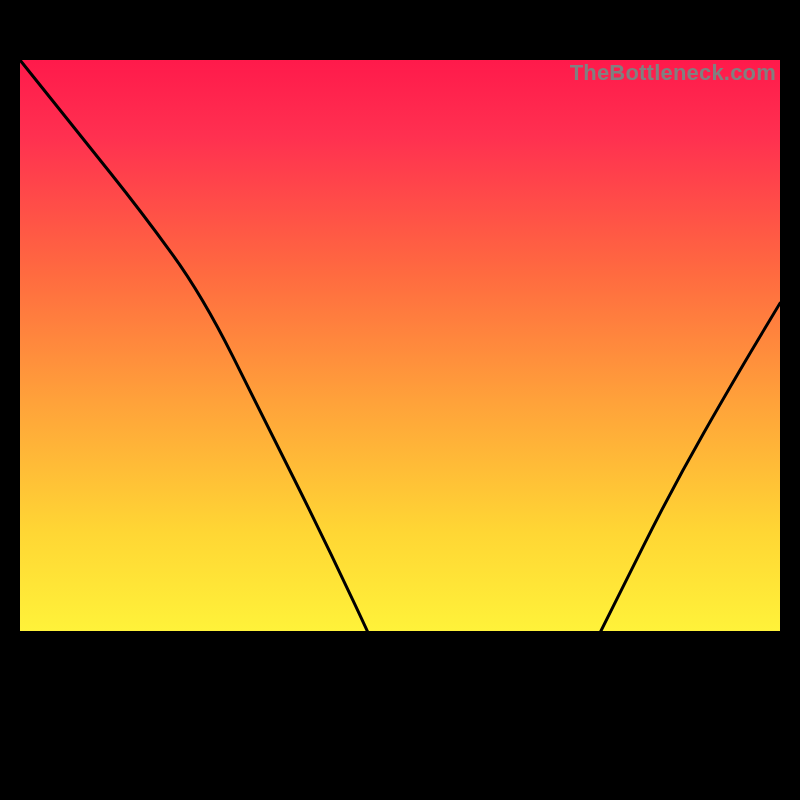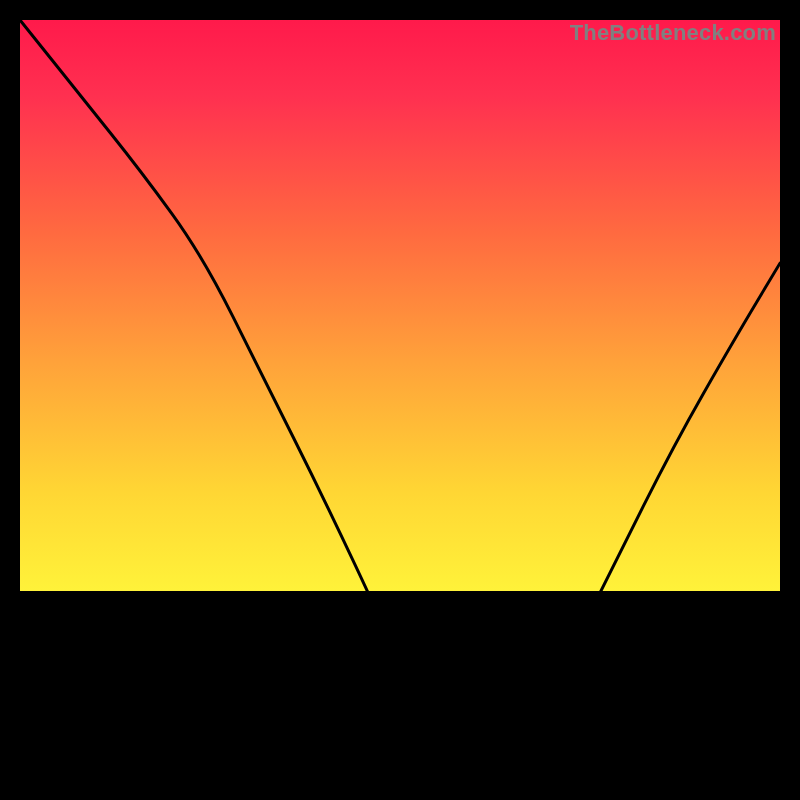--- a/index.html
+++ b/index.html
@@ -8,20 +8,21 @@
     width: 800px;
     height: 800px;
     background: #000;
     overflow: hidden;
   }
   .chart-wrap {
     position: relative;
     width: 800px;
     height: 611px;
     background: #000;
+    margin-top: 40px;
   }
   .plot-area {
     position: absolute;
     left: 20px;
     right: 20px;
     top: 20px;
     bottom: 20px;
     overflow: hidden;
   }
   .gradient-bg {

